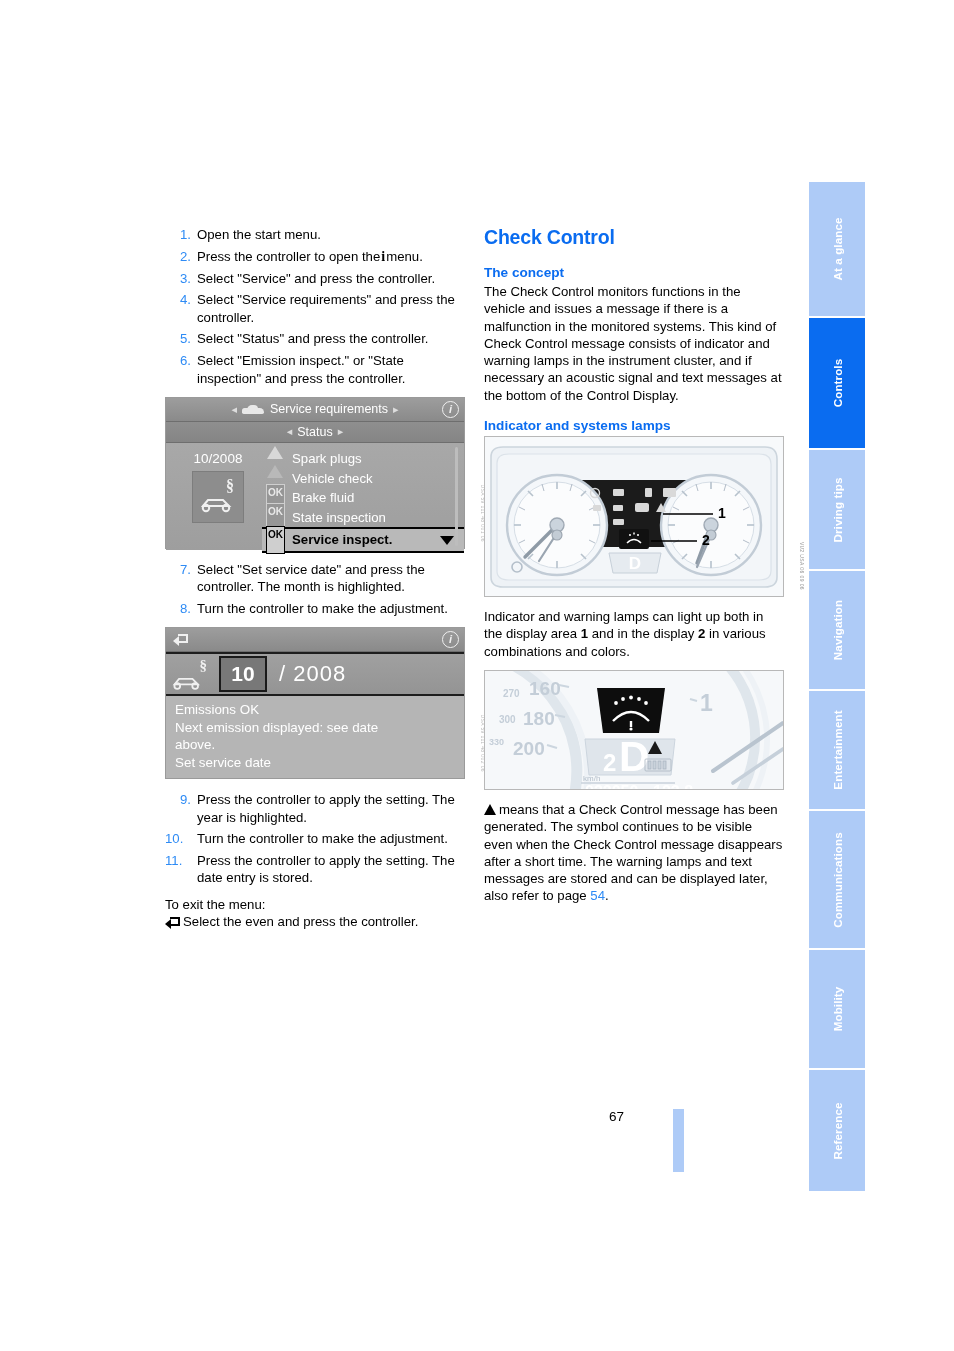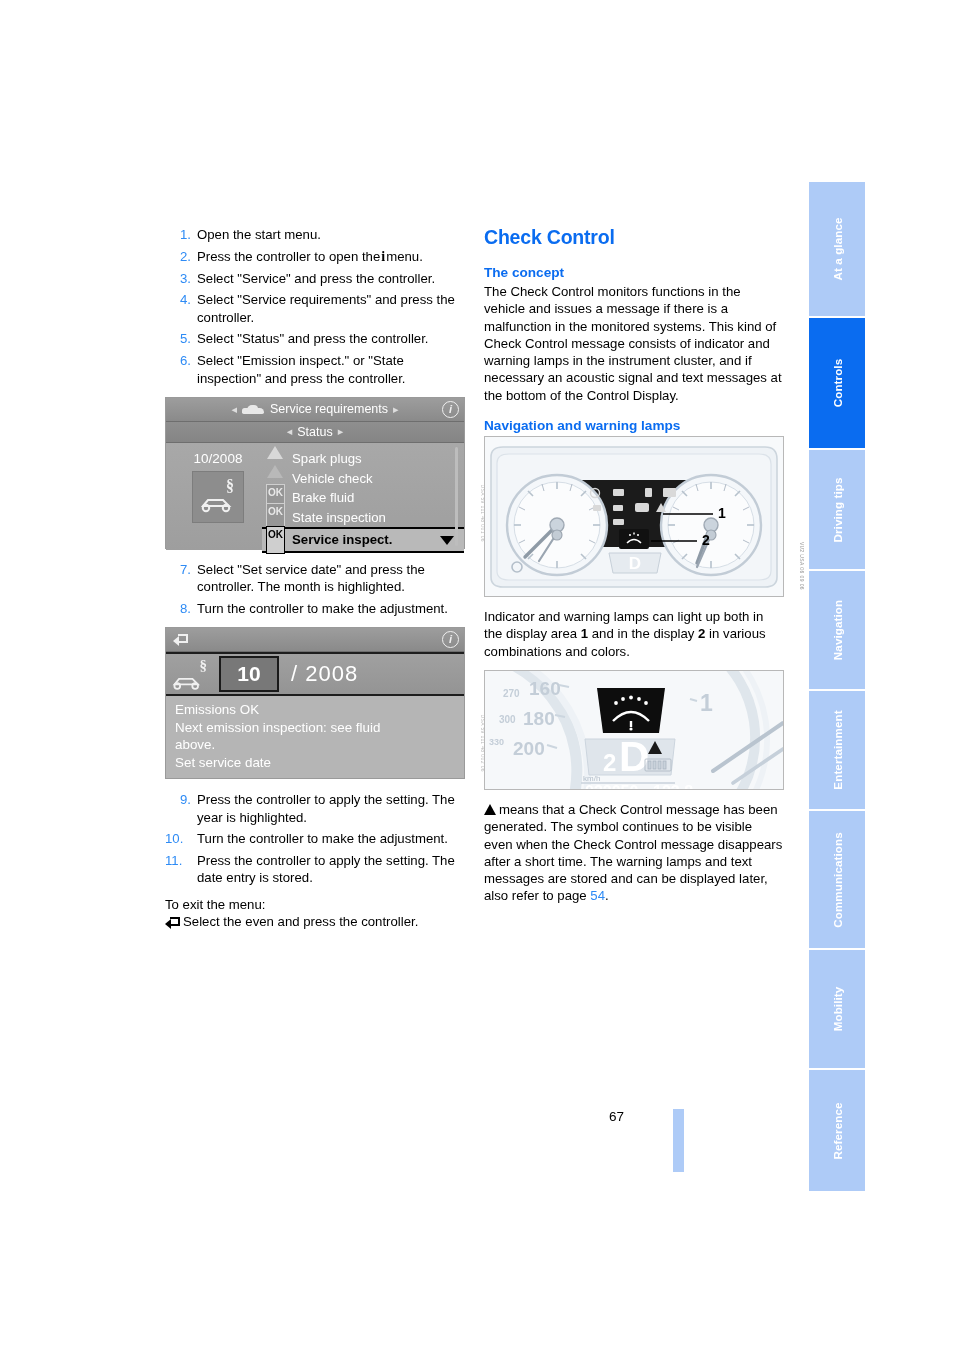--- a/index.html
+++ b/index.html
@@ -324,21 +324,21 @@
   }
   .id2-sym .sec {
     position: absolute;
     right: 6px; top: 0;
     color: #f2f2f2;
     font-size: 15px;
     font-family: "Liberation Serif", serif;
     font-weight: bold;
   }
   .id2-month {
-    width: 60px;
+    width: 48px;
     height: 36px;
     background: #787878;
     border: 2px solid #1a1a1a;
     box-sizing: border-box;
     color: #ffffff;
     font-size: 21px;
     font-weight: bold;
     text-align: center;
     line-height: 32px;
     margin-left: 6px;
@@ -575,21 +575,21 @@
           <path d="M4 11 L9 5 L24 5 L30 11 Z" fill="none" stroke="#f0f0f0" stroke-width="2"></path>
           <circle cx="7" cy="13" r="3.2" fill="none" stroke="#f0f0f0" stroke-width="2"></circle>
           <circle cx="27" cy="13" r="3.2" fill="none" stroke="#f0f0f0" stroke-width="2"></circle>
         </svg>
       </div>
       <div class="id2-month">10</div>
       <div class="id2-year">/ 2008</div>
     </div>
     <div class="id2-text">
       <div>Emissions OK</div>
-      <div>Next emission inspection: see fluid</div>
+      <div>Next emission displayed: see date</div>
       <div>above.</div>
       <div>Set service date</div>
     </div>
     <div class="img-credit img-credit-dark">USA 59 111 48 002 06</div>
   </div>
 
   <ol class="steps">
     <li>
       <span class="num">9.</span>
       <span>Press the controller to apply the setting. The year is highlighted.</span>
@@ -614,21 +614,21 @@
 
 </div>
 
 <div class="col-right">
 
   <h1 class="title">Check Control</h1>
 
   <h2 class="sub">The concept</h2>
   <p class="body">The Check Control monitors functions in the vehicle and issues a message if there is a malfunction in the monitored systems. This kind of Check Control message consists of indicator and warning lamps in the instrument cluster, and if necessary an acoustic signal and text messages at the bottom of the Control Display.</p>
 
-  <h2 class="sub">Navigation and warning lamps</h2>
+  <h2 class="sub">Indicator and systems lamps</h2>
 
   <div class="figure fig1">
     <svg width="298" height="159" viewBox="0 0 298 159">
       <rect x="0" y="0" width="298" height="159" fill="#f7f9fb"></rect>
 
       <path d="M6 20 Q6 10 18 10 L280 10 Q292 10 292 22 L292 140 Q292 150 280 150 L18 150 Q6 150 6 140 Z" fill="#eef2f6" stroke="#ccd5dd" stroke-width="1.6"></path>
       <path d="M12 26 Q12 17 24 17 L274 17 Q286 17 286 27 L286 134 Q286 143 274 143 L24 143 Q12 143 12 134 Z" fill="#f3f6f9" stroke="#dbe2e9" stroke-width="1.2"></path>
 
       <path d="M74 43 L222 43 L210 110 L86 110 Z" fill="#1b1b1b"></path>
 

